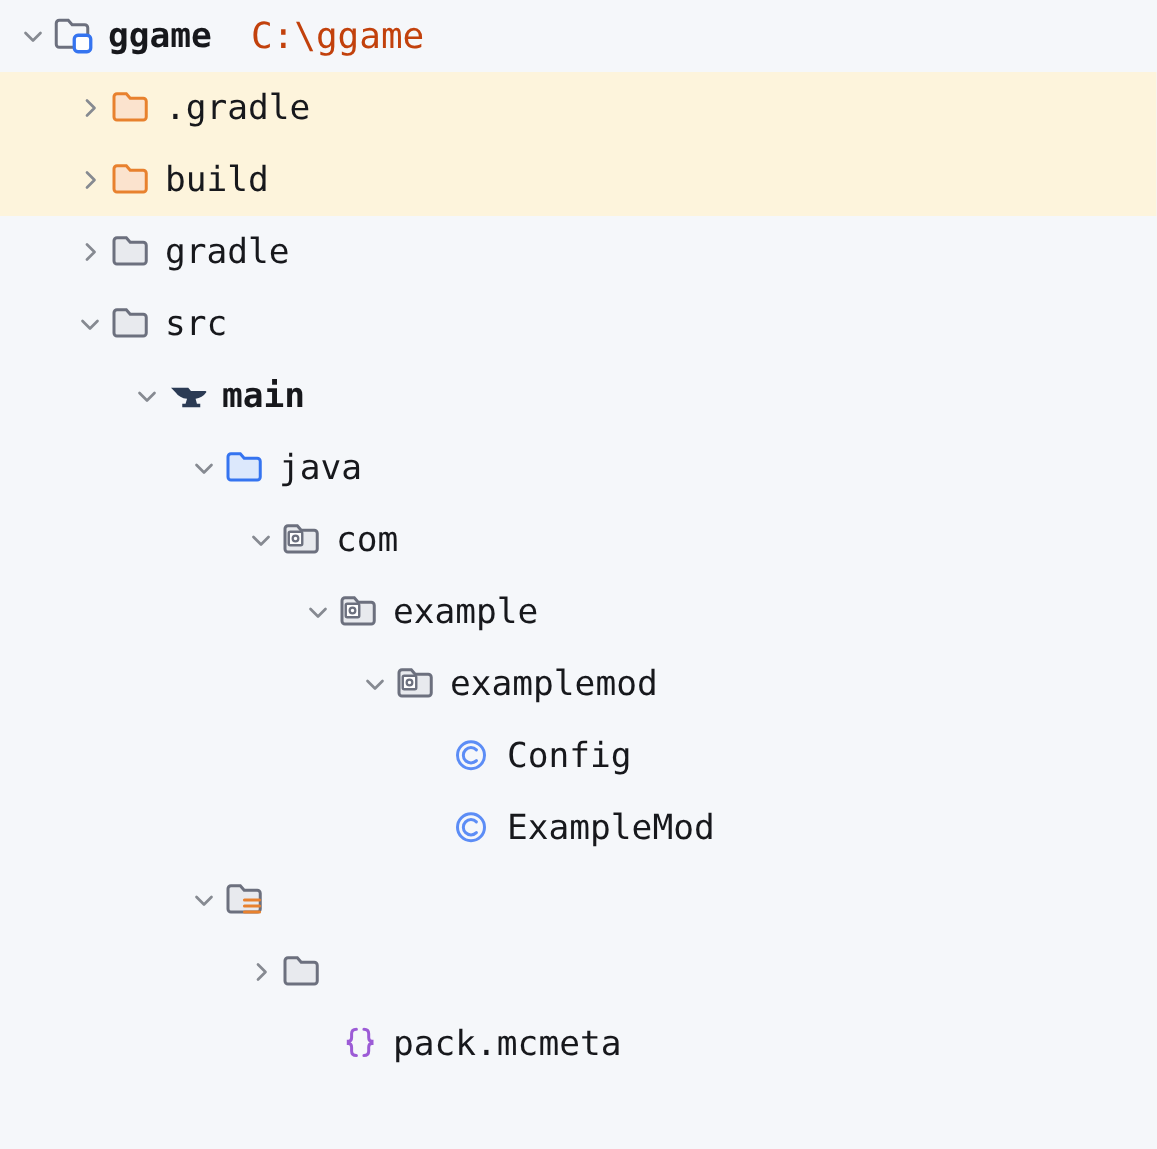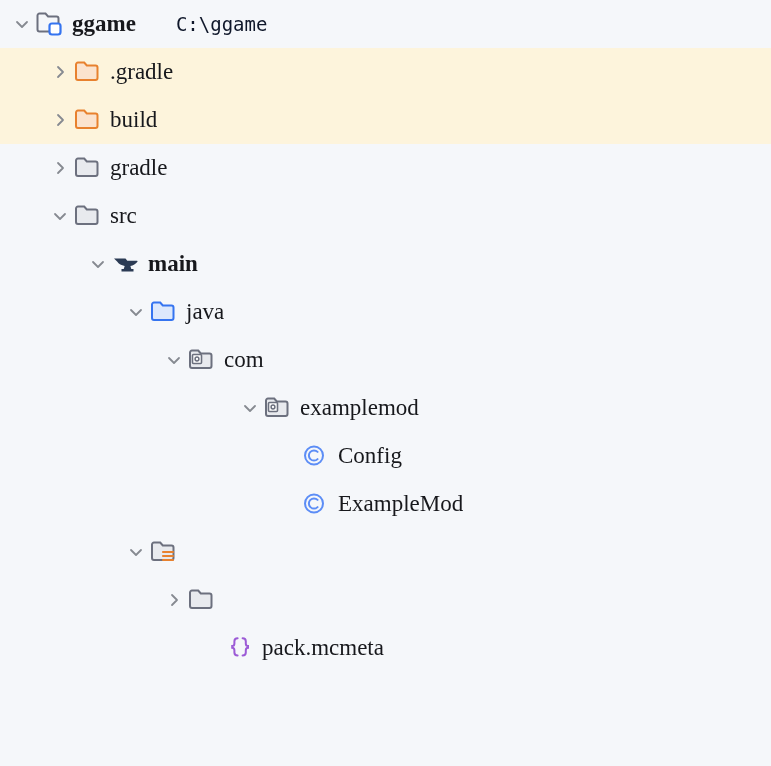--- a/index.html
+++ b/index.html
@@ -53,28 +53,27 @@
     margin-right: 6px;
     position: relative;
   }
   .icon svg { display: block; overflow: visible; }
 
   .label {
     font-size: 23px;
     color: #17181C;
     letter-spacing: 0px;
     line-height: 28px;
-    font-family: Liberation Serif, serif;
   }
   .label.bold { font-weight: bold; }
 
   .path {
-    font-size: 19px;
-    color: #0f172a;
-    margin-left: 40px;
+    font-size: 24px;
+    color: #c2410c;
+    margin-left: 26px;
     line-height: 28px;
   }
 </style>
 </head>
 <body>
 
 <div id="tree">
     <div class="row">
       <div class="indent" style="width:8px"></div>
       <div class="twisty">
@@ -183,20 +182,36 @@
         </svg>
       </div>
       <div class="icon">
         <svg width="30" height="26" viewBox="0 0 30 26">
         <path d="M2 5.5 a2 2 0 0 1 2-2 h6.2 l2.6 3 h8.7 a2 2 0 0 1 2 2 v10.5 a2 2 0 0 1 -2 2 h-17.5 a2 2 0 0 1 -2 -2 z" fill="#E8EAEE" stroke="#6C707E" stroke-width="2"></path>
         <rect x="4.5" y="7.5" width="9" height="9" rx="1" fill="#FFFFFF" stroke="#6C707E" stroke-width="1.6"></rect>
         <circle cx="9" cy="12" r="1.9" fill="none" stroke="#6C707E" stroke-width="1.5"></circle>
       </svg>
       </div>
       <span class="label">com</span>
+    </div>
+    <div class="row">
+      <div class="indent" style="width:198px"></div>
+      <div class="twisty">
+        <svg width="20" height="20" viewBox="0 0 20 20">
+      <path d="M5 8 L10 13 L15 8" fill="none" stroke="#868A91" stroke-width="1.8" stroke-linecap="round" stroke-linejoin="round"></path>
+        </svg>
+      </div>
+      <div class="icon">
+        <svg width="30" height="26" viewBox="0 0 30 26">
+        <path d="M2 5.5 a2 2 0 0 1 2-2 h6.2 l2.6 3 h8.7 a2 2 0 0 1 2 2 v10.5 a2 2 0 0 1 -2 2 h-17.5 a2 2 0 0 1 -2 -2 z" fill="#E8EAEE" stroke="#6C707E" stroke-width="2"></path>
+        <rect x="4.5" y="7.5" width="9" height="9" rx="1" fill="#FFFFFF" stroke="#6C707E" stroke-width="1.6"></rect>
+        <circle cx="9" cy="12" r="1.9" fill="none" stroke="#6C707E" stroke-width="1.5"></circle>
+      </svg>
+      </div>
+      <span class="label">example</span>
     </div>
     <div class="row">
       <div class="indent" style="width:236px"></div>
       <div class="twisty">
         <svg width="20" height="20" viewBox="0 0 20 20">
       <path d="M5 8 L10 13 L15 8" fill="none" stroke="#868A91" stroke-width="1.8" stroke-linecap="round" stroke-linejoin="round"></path>
         </svg>
       </div>
       <div class="icon">
         <svg width="30" height="26" viewBox="0 0 30 26">

